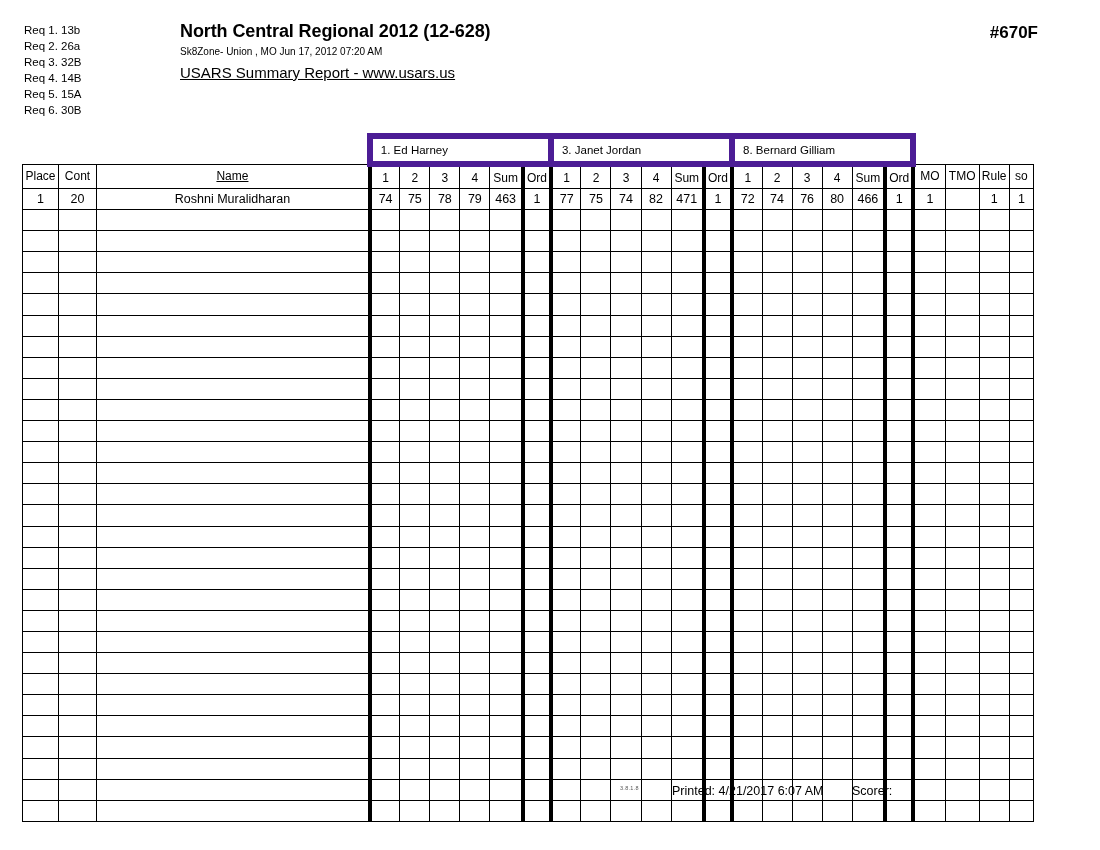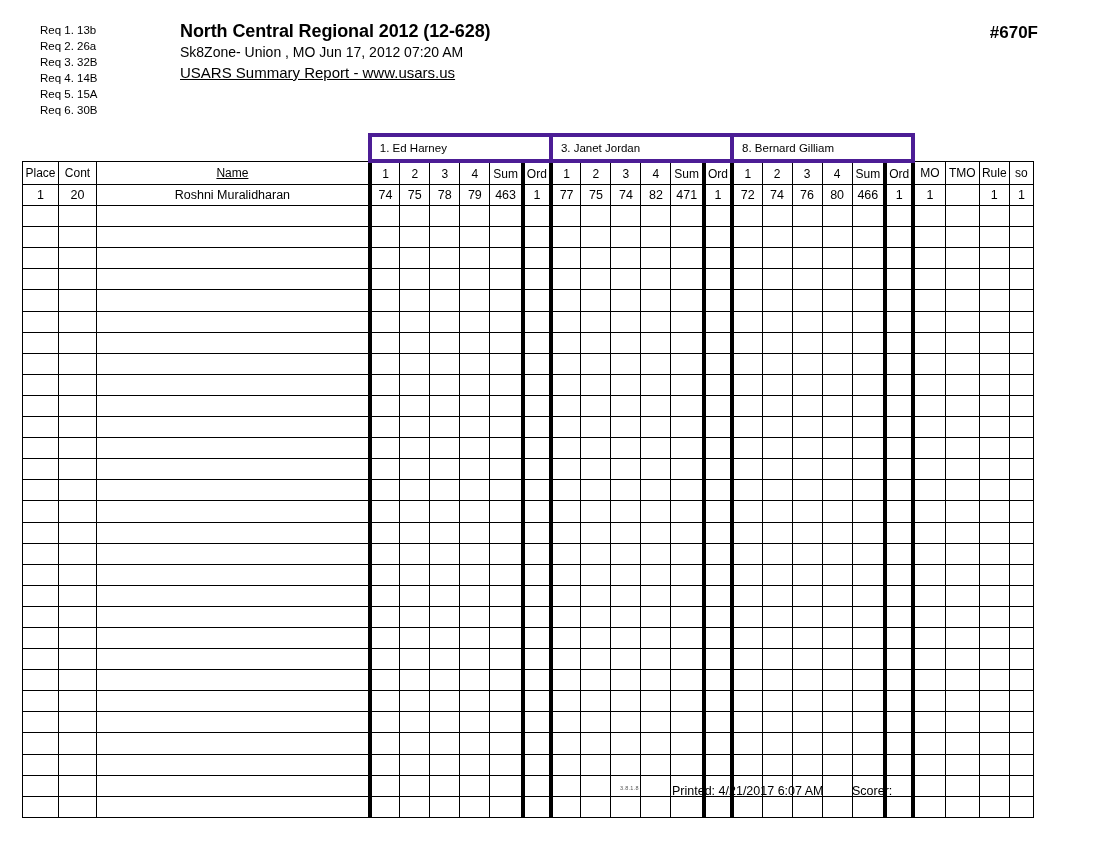--- a/index.html
+++ b/index.html
@@ -19,37 +19,37 @@
 
   
   #req-list {
     position: absolute;
     left: 24px;
     top: 22px;
     font-size: 11.5px;
     line-height: 16.1px;
     white-space: nowrap;
   }
-  #req-list .req-line { display: block; margin-left: 16px; }
+  #req-list .req-line { display: block; }
 
   
   #report-header {
     position: absolute;
     left: 180px;
     top: 20px;
     width: 740px;
   }
   .hdr-event {
     font-size: 18px;
     font-weight: bold;
     line-height: 22px;
     letter-spacing: -0.1px;
   }
   .hdr-venue {
-    font-size: 14px;
+    font-size: 10px;
     font-weight: normal;
     line-height: 20px;
   }
   .hdr-division {
     font-size: 18.5px;
     font-weight: bold;
     line-height: 24px;
     letter-spacing: -0.1px;
   }
   .hdr-source {
@@ -92,21 +92,21 @@
     overflow: hidden;
     white-space: nowrap;
   }
 
   
   tr.judge-band td {
     height: 22px;
     text-align: left;
     padding-left: 8px;
     font-size: 11.5px;
-    border: 4px solid #4c1d95;
+    border: 6px solid #4c1d95;
   }
   td.band-blank {
     border: none !important;
   }
 
   
   .thickL { border-left: 4px solid #000000 !important; }
   .thickR { border-right: 4px solid #000000 !important; }
 
   

